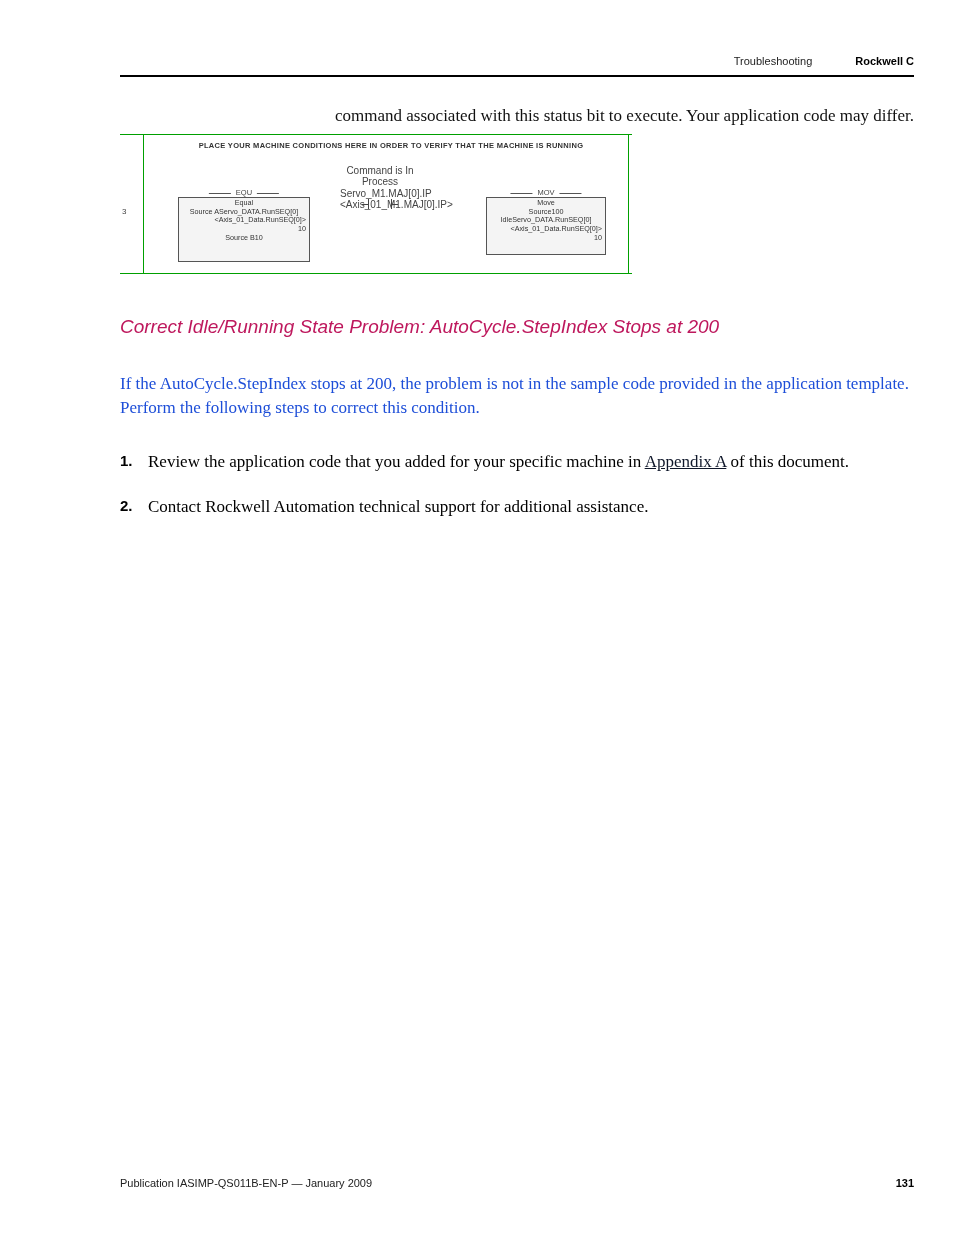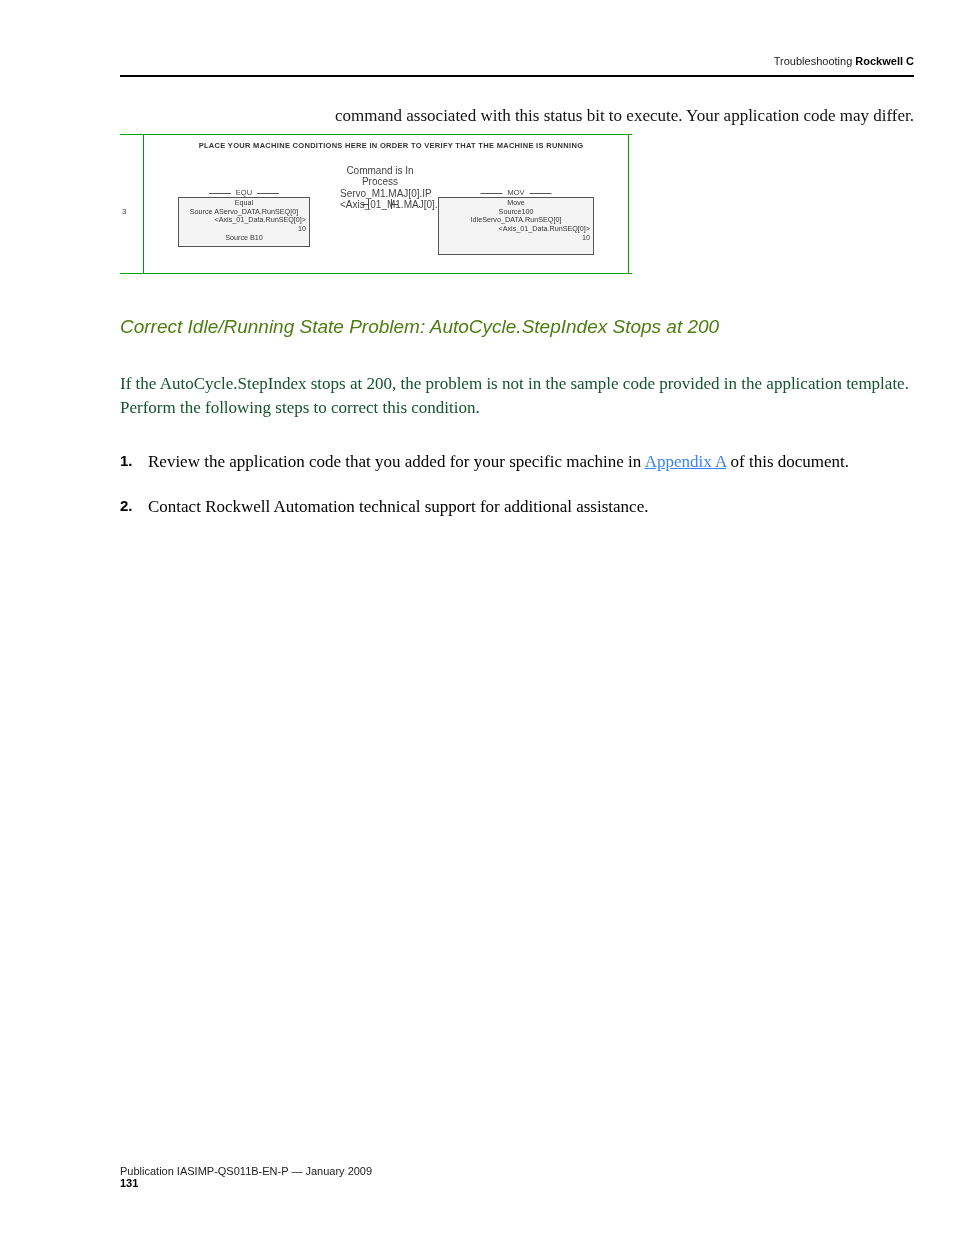--- a/index.html
+++ b/index.html
@@ -12,21 +12,21 @@
       position: relative;
       padding: 50px 40px 40px 120px;
     }
     .header-row {
       position: absolute;
       top: 55px;
       right: 40px;
       font-family: Arial, Helvetica, sans-serif;
       font-size: 11px;
     }
-    .header-row .sect { color: #222; }
+    .header-row .sect { margin-right: 40px; color: #222; }
     .header-row .appx { font-weight: bold; }
     .header-rule {
       position: absolute;
       top: 75px;
       left: 120px;
       right: 40px;
       height: 2px;
       background: #000;
     }
     .intro-para {
@@ -129,36 +129,36 @@
     .block-title::before, .block-title::after {
       content:"";
       position:absolute;
       top:5px;
       width:22px;
       height:1px;
       background:#555;
     }
     .block-title::before{left:-24px;}
     .block-title::after{right:-24px;}
-    .equ-block { top: 62px; left: 58px; width: 132px; height: 50px; }
-    .mov-block { top: 62px; right: 38px; width: 156px; height: 58px; }
+    .equ-block { top: 62px; left: 58px; width: 132px; height: 65px; }
+    .mov-block { top: 62px; right: 26px; width: 120px; height: 58px; }
     .block-row { display:flex; justify-content:center; padding:0 1px; }
     .sec-heading {
       margin-top: 42px;
       font-family: Arial, Helvetica, sans-serif;
       font-style: italic;
       font-size: 19px;
-      color: #4d7c0f;
+      color: #be185d;
       font-weight: 400;
     }
     .sec-para {
       margin-top: 34px;
       font-size: 17px;
       line-height: 1.4;
-      color: #14532d;
+      color: #1d4ed8;
     }
     .step-list {
       margin-top: 30px;
       list-style: none;
       counter-reset: step;
     }
     .step-list li {
       counter-increment: step;
       font-size: 17px;
       line-height: 1.4;
@@ -167,31 +167,30 @@
       position: relative;
     }
     .step-list li::before {
       content: counter(step) ".";
       position: absolute;
       left: 0;
       font-weight: bold;
       font-family: Arial, Helvetica, sans-serif;
       font-size: 15px;
     }
-    .xref { color: #3b82f6; text-decoration: underline; }
+    .xref { color: #0f172a; text-decoration: underline; }
     .footer {
       position: absolute;
       bottom: 46px;
       left: 120px;
       right: 40px;
       display: flex;
       justify-content: space-between;
       font-family: Arial, Helvetica, sans-serif;
       font-size: 11px;
-      flex-direction: column;
     }
     .footer .pub { color: #222; }
     .footer .pnum { font-weight: bold; }
   </style>
 </head>
 <body>
 
 <div class="header-row">
   <span class="sect">Troubleshooting</span>
   <span class="appx">Rockwell C</span>

